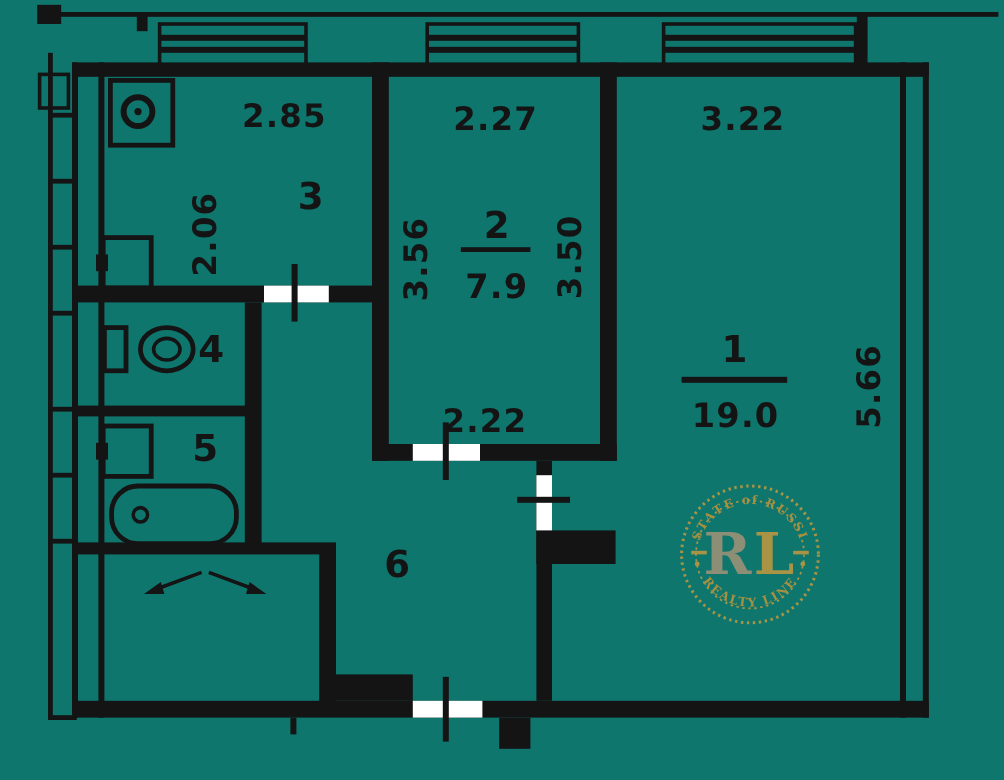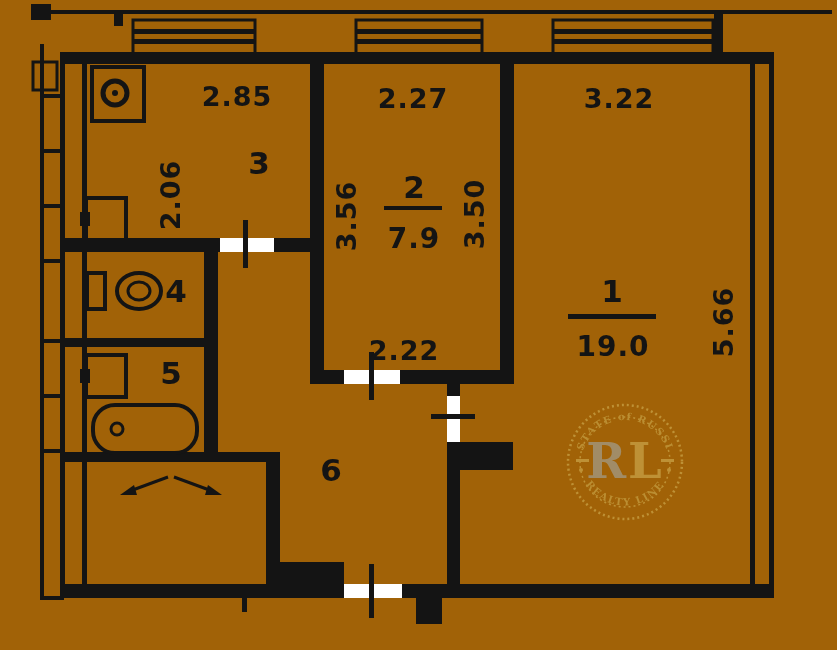--- a/index.html
+++ b/index.html
@@ -1,17 +1,17 @@
 <!DOCTYPE html>
 <html><head>
 <meta charset="utf-8">
 <style>
   html,body{margin:0;padding:0;background:#ffffff;}
   body{width:837px;height:650px;overflow:hidden;}
-  .plan-wrap{position:relative;width:837px;height:650px;background:#a16207;}
+  .plan-wrap{position:relative;width:837px;height:650px;background:#0f766e;}
   svg{display:block;}
   .dim-text{font-family:"DejaVu Sans",sans-serif;font-weight:700;fill:#141414;font-size:27px;letter-spacing:1px;}
   .room-num{font-family:"DejaVu Sans",sans-serif;font-weight:700;fill:#141414;font-size:31px;}
   .area-text{font-family:"DejaVu Sans",sans-serif;font-weight:700;fill:#141414;font-size:28px;letter-spacing:1px;}
   .wm-arc{font-family:"DejaVu Serif",serif;font-weight:700;font-size:10px;letter-spacing:1.5px;fill:#c0963a;}
   .wm-rl{font-family:"DejaVu Serif",serif;font-weight:700;font-size:48px;letter-spacing:2px;}
 </style>
 </head>
 <body>
 

